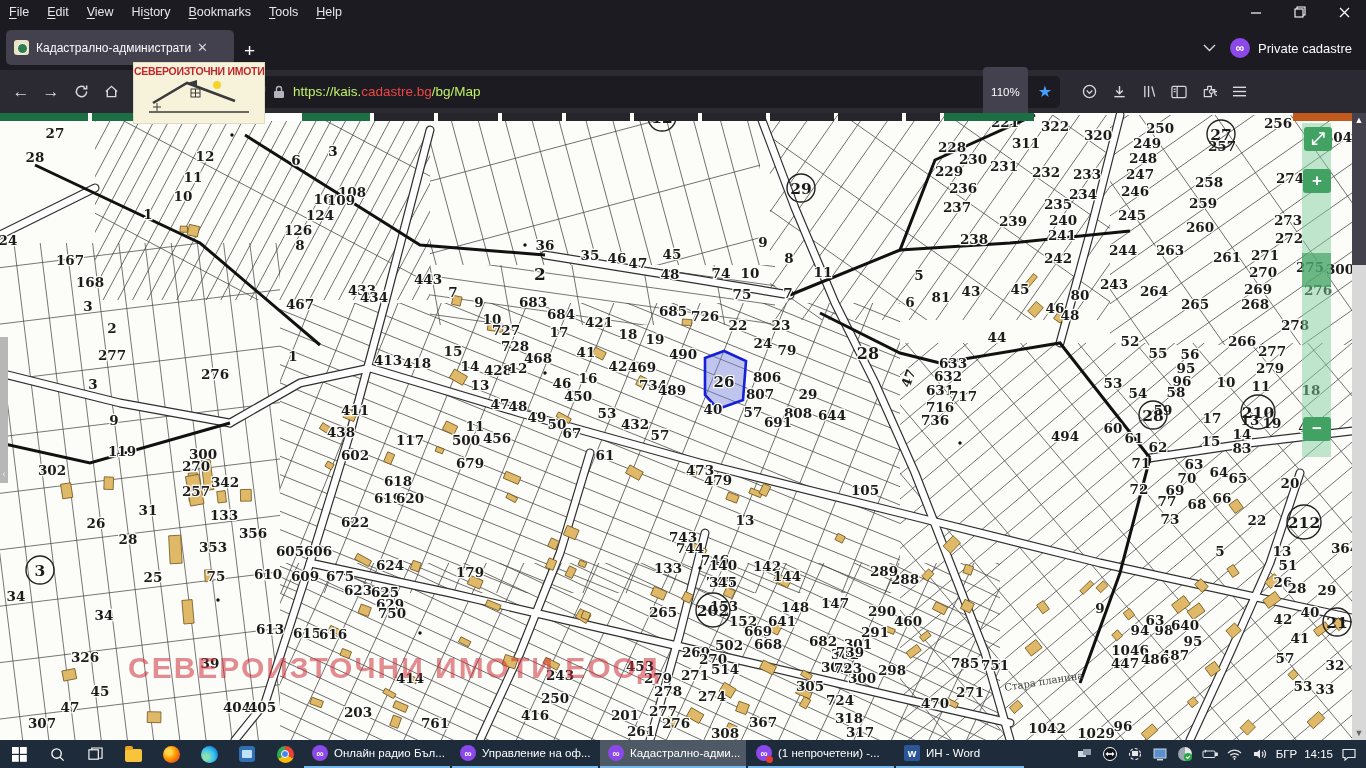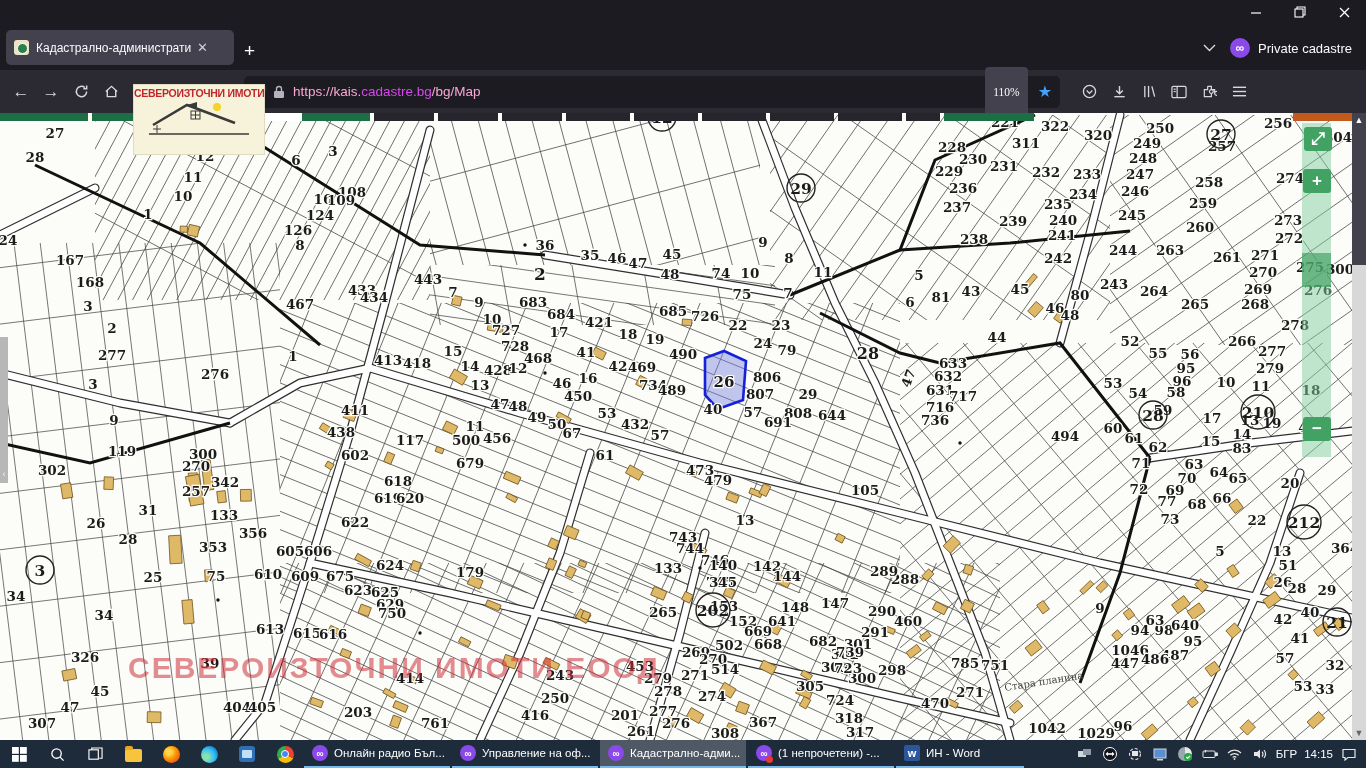--- a/index.html
+++ b/index.html
@@ -18,40 +18,40 @@
   #tab-title{white-space:nowrap;overflow:hidden;max-width:155px;flex:1 1 auto;}
   .tab-close{margin-left:6px;color:#cfcfd8;font-size:13px;}
   #newtab{margin:0 0 10px 10px;color:#fbfbfe;font-size:19px;line-height:19px;}
   #tabbar-right{margin-left:auto;display:flex;align-items:center;margin-bottom:12px;margin-right:14px;color:#fbfbfe;font-size:13px;gap:14px;}
   #private-badge{display:flex;align-items:center;gap:8px;}
   .mask-icon{width:20px;height:20px;border-radius:50%;background:#8a49e8;color:#fff;display:flex;align-items:center;justify-content:center;font-weight:bold;font-size:12px;}
   #navbar{position:absolute;left:0;top:70px;width:100%;height:43px;background:#2b2a33;display:flex;align-items:center;padding:0 6px;box-sizing:border-box;}
   .tbtn{width:30px;height:30px;border-radius:4px;display:flex;align-items:center;justify-content:center;color:#d7d7dc;font-size:17px;flex:0 0 auto;}
   #urlbar{height:32px;background:#1c1b22;border-radius:5px;flex:1 1 auto;margin:0 10px 0 118px;max-width:800px;display:flex;align-items:center;padding:0 8px;color:#cfcfd8;font-size:13.5px;}
   #url-text{margin-left:8px;flex:1 1 auto;white-space:nowrap;overflow:hidden;}
-  #url-text .dim{color:#f9a8d4;}
-  #url-text .strong{color:#d946ef;margin-top:11px;}
-  #zoom-chip{background:#42414d;color:#fbfbfe;font-size:11.5px;border-radius:4px;padding:19px 8px;margin-right:10px;font-family:Liberation Serif, serif;}
+  #url-text .dim{color:#bef264;}
+  #url-text .strong{color:#ef4444;margin-top:11px;}
+  #zoom-chip{background:#42414d;color:#fbfbfe;font-size:11.5px;border-radius:4px;padding:19px 8px;margin-right:10px;}
   #star-btn{color:#45a1ff;font-size:16px;}
   #nav-right{display:flex;align-items:center;margin-left:4px;}
   
   #map-wrap{position:absolute;left:0;top:113px;width:1366px;height:627px;background:#fbfbf8;overflow:hidden;}
   #map-svg{position:absolute;left:0;top:0;}
   #topstrip span{position:absolute;top:0;height:8px;}
   #watermark{position:absolute;left:128px;top:538px;font-size:30px;font-weight:bold;letter-spacing:2px;color:rgba(206,48,58,.55);white-space:nowrap;font-family:"Liberation Sans",sans-serif;}
   .mapbtn{position:absolute;width:28px;height:24px;background:#41a263;border-radius:3px;color:#fff;display:flex;align-items:center;justify-content:center;font-size:17px;font-weight:bold;}
   #ctl-strip{position:absolute;left:1302px;top:10px;width:29px;height:334px;background:rgba(130,205,160,.5);}
   #ctl-seg{position:absolute;left:1302px;top:140px;width:29px;height:34px;background:rgba(62,160,96,.65);}
   #scrollbar{position:absolute;right:0;top:0;width:14px;height:627px;background:#d8d8d8;}
   #sb-thumb{position:absolute;left:0;top:0;width:14px;height:152px;background:#43424c;}
   #sb-up{position:absolute;left:0;top:2px;width:14px;text-align:center;color:#fff;font-size:9px;}
   #sb-down{position:absolute;left:0;bottom:2px;width:14px;text-align:center;color:#666;font-size:9px;}
   #left-handle{position:absolute;left:0;top:224px;width:8px;height:146px;background:#b7b7b7;color:#f2f2f2;display:flex;align-items:flex-end;justify-content:center;font-size:9px;padding-bottom:4px;box-sizing:border-box;}
   
-  #logo{position:absolute;left:133px;top:84px;width:132px;height:71px;background:#f7f3da;border:1px solid #e0dcc2;box-sizing:border-box;text-align:center;z-index:40;}
+  #logo{position:absolute;left:133px;top:62px;width:132px;height:62px;background:#f7f3da;border:1px solid #e0dcc2;box-sizing:border-box;text-align:center;z-index:40;}
   #logo-title{color:#c0272d;font-weight:bold;font-size:10.5px;letter-spacing:-0.3px;margin-top:2px;white-space:nowrap;}
   
   #taskbar{position:absolute;left:0;top:740px;width:100%;height:28px;background:#1d2b3a;display:flex;align-items:stretch;color:#fff;}
   .tb-icon{width:38px;display:flex;align-items:center;justify-content:center;flex:0 0 auto;}
   .tb-win{width:146px;display:flex;align-items:center;gap:6px;padding:0 8px;box-sizing:border-box;border-bottom:2px solid #76b9ed;font-size:11.5px;flex:0 0 auto;margin-right:2px;position:relative;white-space:nowrap;overflow:hidden;}
   .tb-win.active{background:rgba(255,255,255,.22);}
   .tb-win .mask-icon{width:16px;height:16px;font-size:10px;flex:0 0 auto;}
   .badge{position:absolute;left:18px;bottom:3px;width:7px;height:7px;border-radius:50%;background:#e33b2e;}
   #tray{margin-left:auto;display:flex;align-items:center;gap:7px;padding-right:8px;font-size:11.5px;}
   .tray-glyph{display:flex;align-items:center;justify-content:center;width:18px;}
@@ -64,20 +64,21 @@
   .photos-tile::after{content:"";position:absolute;left:3px;top:4px;width:10px;height:8px;background:#bfe0f7;border-radius:1px;}
   .folder{width:17px;height:13px;background:#f8c43c;border-radius:2px;position:relative;margin-top:2px;}
   .folder::before{content:"";position:absolute;left:0;top:-3px;width:8px;height:4px;background:#e8a71f;border-radius:2px 2px 0 0;}
 </style>
 </head>
 <body>
 
 <div id="app">
 
   <div id="menubar">
+    <span id="menu-items"><span class="menu-item"><u>F</u>ile</span><span class="menu-item"><u>E</u>dit</span><span class="menu-item"><u>V</u>iew</span><span class="menu-item">Hi<u>s</u>tory</span><span class="menu-item"><u>B</u>ookmarks</span><span class="menu-item"><u>T</u>ools</span><span class="menu-item"><u>H</u>elp</span></span>
     <div id="winctl">
       <div class="wc">
         <svg width="11" height="11" viewBox="0 0 11 11">
             <line x1="0" y1="6" x2="10" y2="6" stroke="#fff" stroke-width="1.2"></line>
           </svg>
       </div>
       <div class="wc">
         <svg width="12" height="12" viewBox="0 0 12 12" fill="none" stroke="#fff" stroke-width="1.1">
             <rect x="1" y="3" width="8" height="8"></rect>
             <path d="M3,3 V1 H11 V9 H9"></path>

